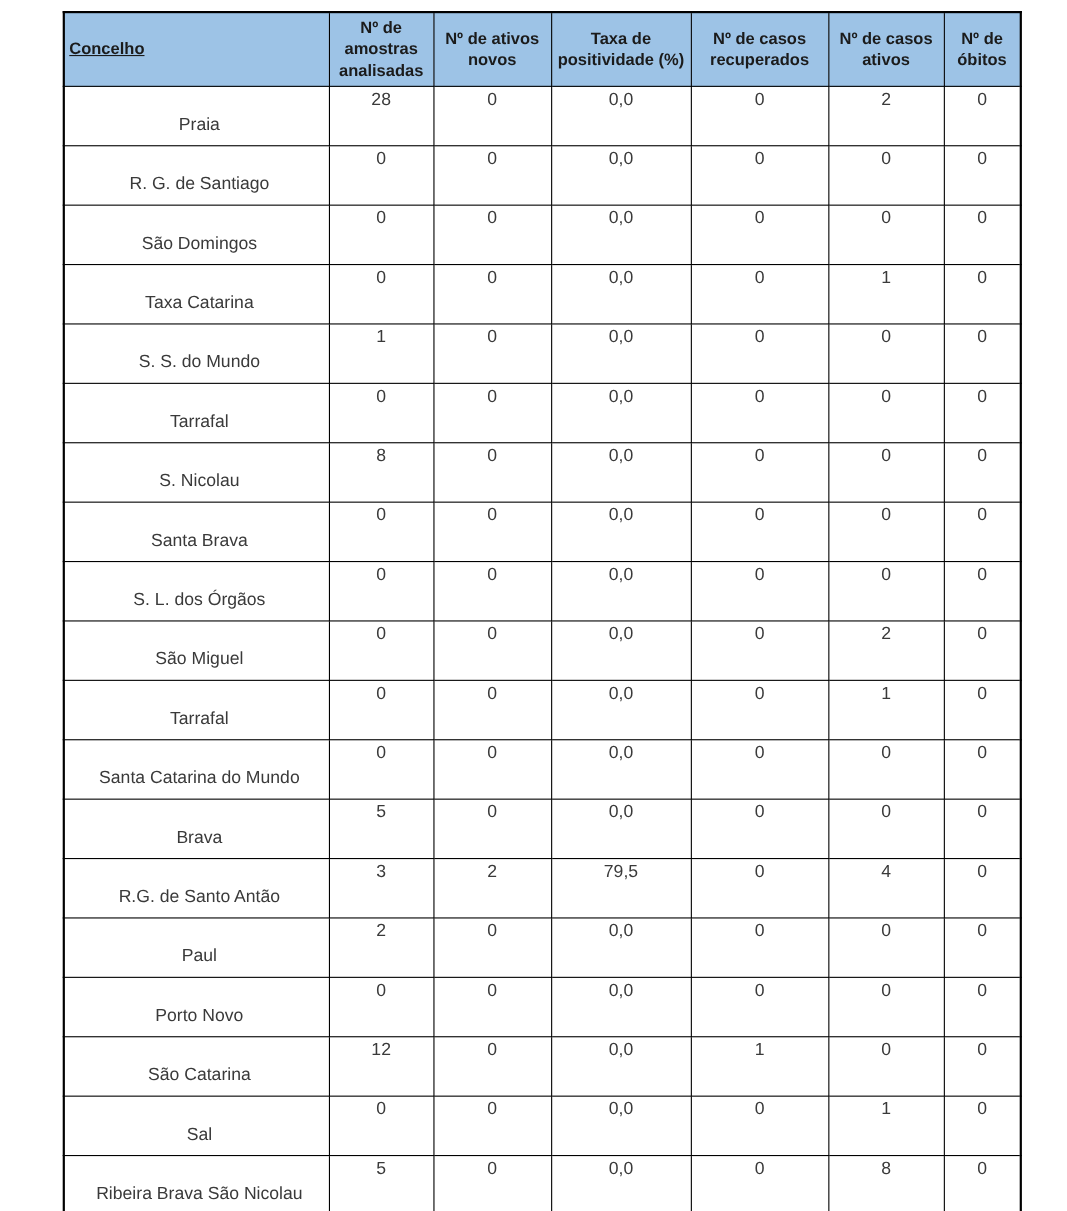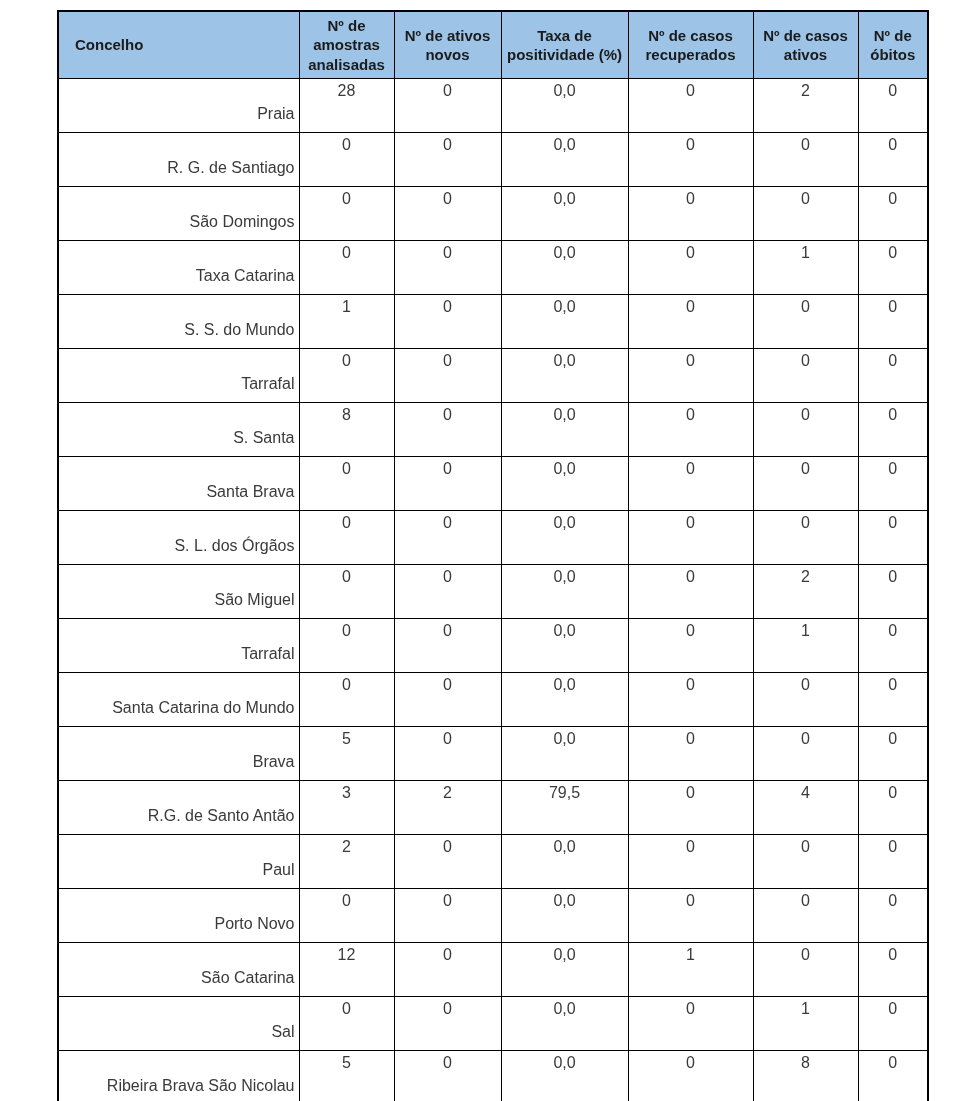--- a/index.html
+++ b/index.html
@@ -28,32 +28,33 @@
     font-size: 15px;
     line-height: 1.3;
     color: #1b1b1b;
     text-align: center;
     vertical-align: middle;
     height: 62px;
     padding: 2px 3px;
   }
   table.concelho-table th.first {
     text-align: left;
-    padding-left: 16px;
+    padding-left: 4px;
+    text-decoration: underline;
   }
   table.concelho-table td {
     border: 1px solid #000000;
     font-size: 16px;
     color: #3a3a3a;
     height: 42px;
     overflow: hidden;
     white-space: nowrap;
   }
   td.c-name {
-    text-align: right;
+    text-align: center;
     vertical-align: bottom;
     padding: 2px 4px 9px 9px;
   }
   td.c-num {
     text-align: center;
     vertical-align: top;
     padding-top: 3px;
   }
 </style>
 </head>
@@ -130,21 +131,21 @@
         <tr>
           <td class="c-name">Tarrafal</td>
           <td class="c-num">0</td>
           <td class="c-num">0</td>
           <td class="c-num">0,0</td>
           <td class="c-num">0</td>
           <td class="c-num">0</td>
           <td class="c-num">0</td>
         </tr>
         <tr>
-          <td class="c-name">S. Santa</td>
+          <td class="c-name">S. Nicolau</td>
           <td class="c-num">8</td>
           <td class="c-num">0</td>
           <td class="c-num">0,0</td>
           <td class="c-num">0</td>
           <td class="c-num">0</td>
           <td class="c-num">0</td>
         </tr>
         <tr>
           <td class="c-name">Santa Brava</td>
           <td class="c-num">0</td>

